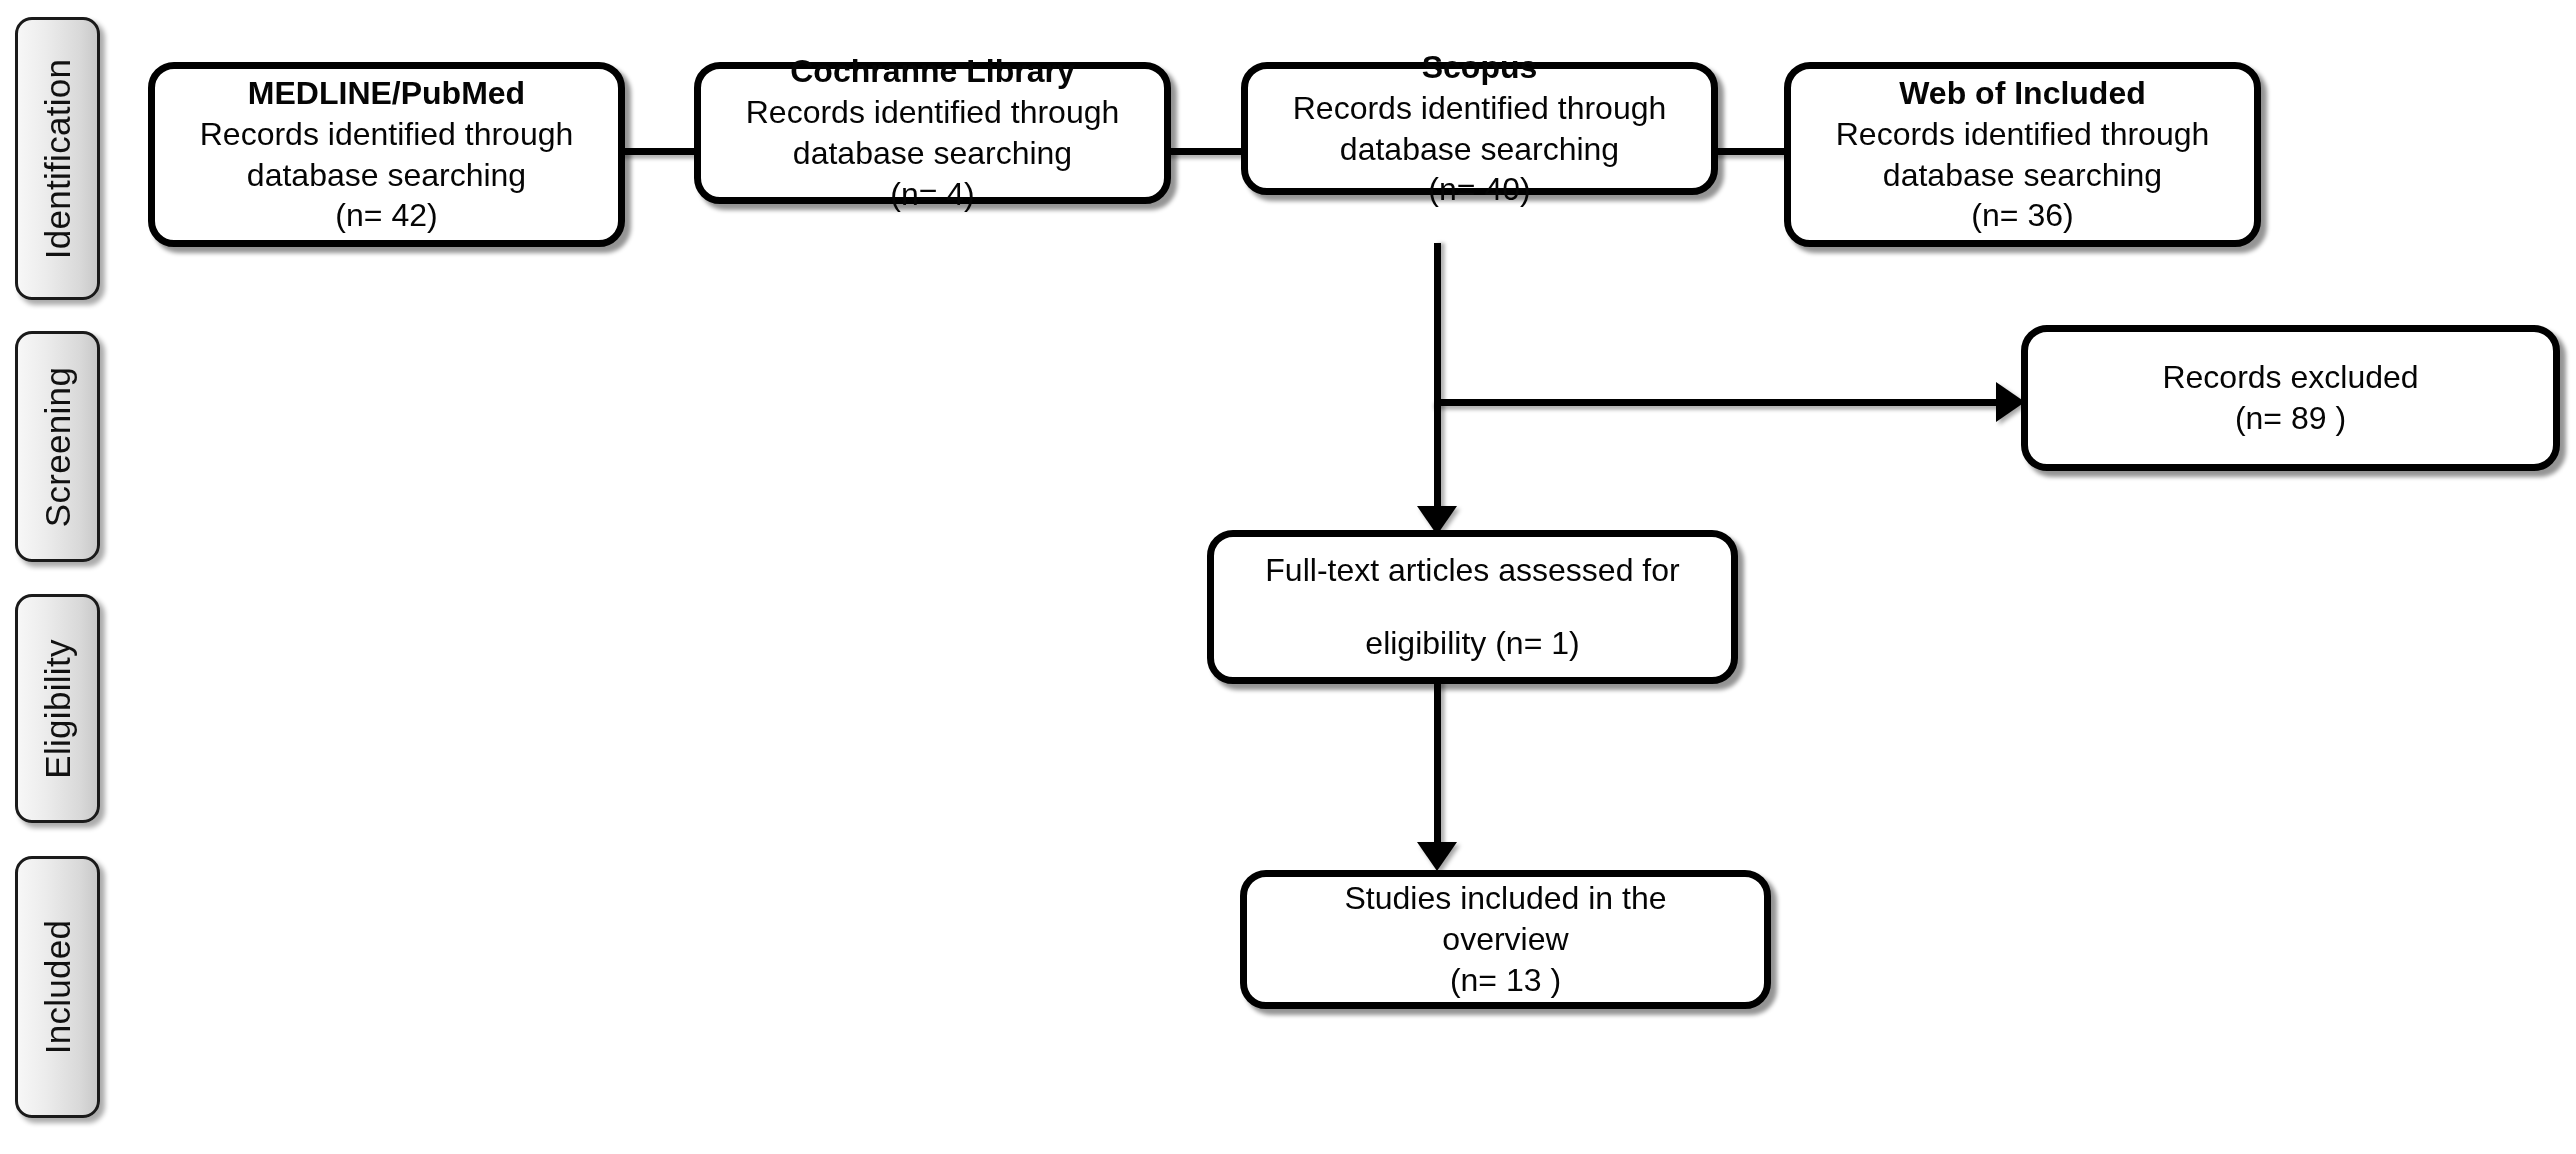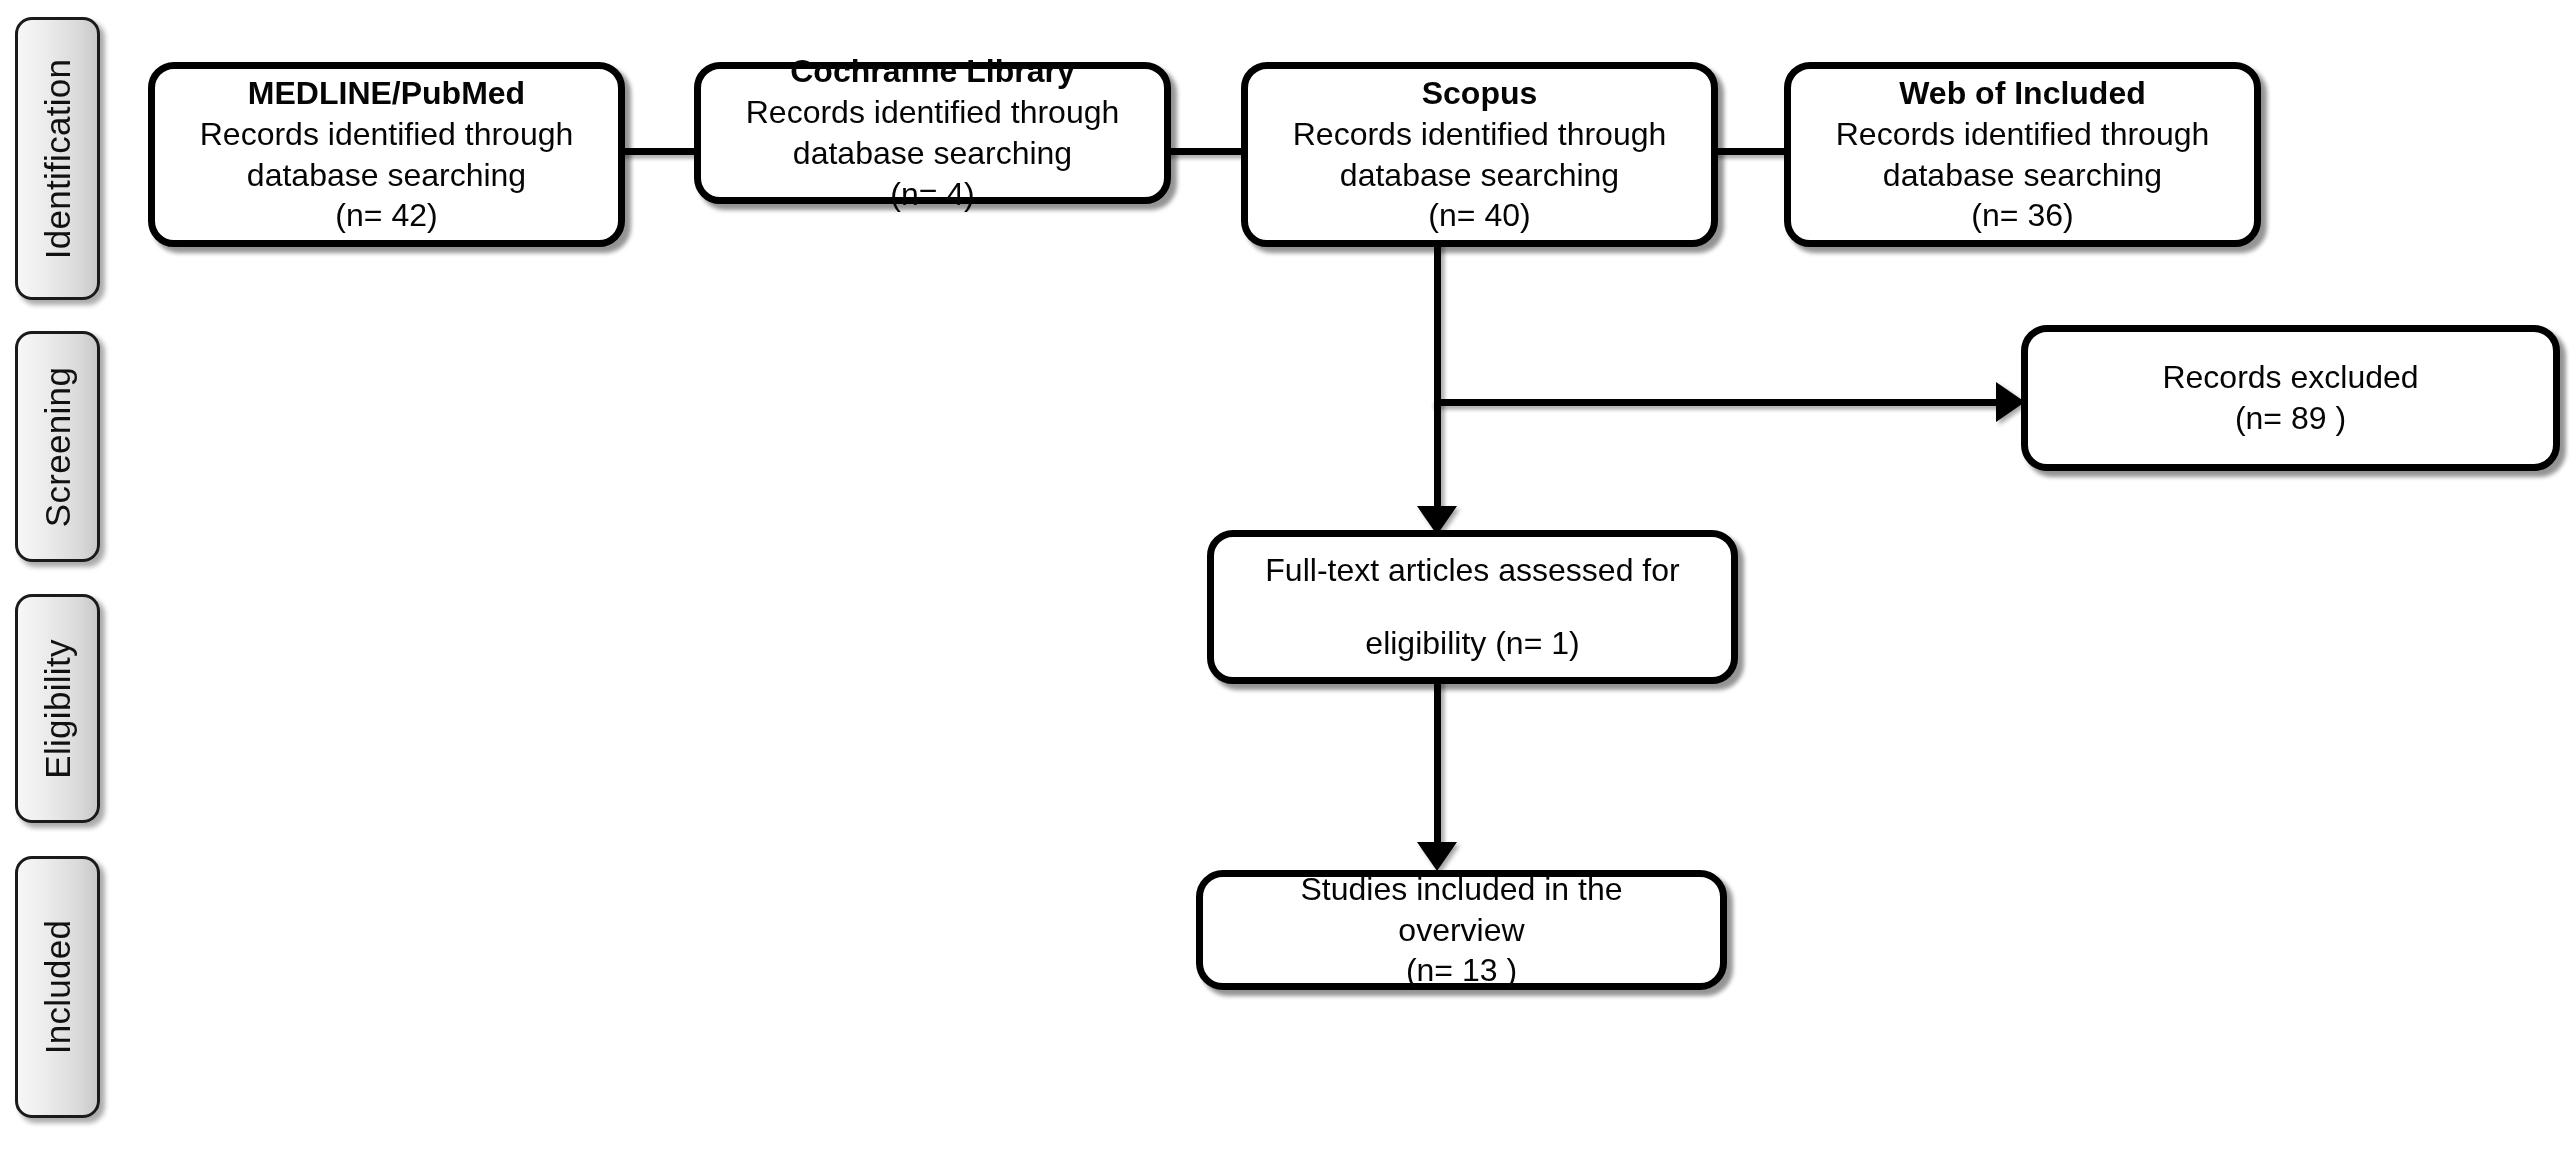--- a/index.html
+++ b/index.html
@@ -130,21 +130,21 @@
     <span class="line">(n= 42)</span>
   </div>
 
   <div class="flow-box" style="left:694px; top:62px; width:477px; height:142px;">
     <span class="line bold">Cochranne Library</span>
     <span class="line">Records identified through</span>
     <span class="line">database searching</span>
     <span class="line">(n= 4)</span>
   </div>
 
-  <div class="flow-box" style="left:1241px; top:62px; width:477px; height:185px;">
+  <div class="flow-box" style="left:1241px; top:62px; width:477px; height:133px;">
     <span class="line bold">Scopus</span>
     <span class="line">Records identified through</span>
     <span class="line">database searching</span>
     <span class="line">(n= 40)</span>
   </div>
 
   <div class="flow-box" style="left:1784px; top:62px; width:477px; height:185px;">
     <span class="line bold">Web of Included</span>
     <span class="line">Records identified through</span>
     <span class="line">database searching</span>
@@ -163,20 +163,20 @@
   </div>
 
   <div class="flow-box" style="left:1207px; top:530px; width:531px; height:154px;gap:32px;">
     <span class="line">Full-text articles assessed for</span>
     <span class="line">eligibility (n= 1)</span>
   </div>
 
   <div class="conn-v" style="left:1434px; top:682px; width:7px; height:166px;"></div>
   <div class="arrow-down" style="left:1417px; top:842px;"></div>
 
-  <div class="flow-box" style="left:1196px; top:870px; width:531px; height:120px;border-radius:27px;">
+  <div class="flow-box" style="left:1240px; top:870px; width:531px; height:139px;">
     <span class="line">Studies included in the</span>
     <span class="line">overview</span>
     <span class="line">(n= 13 )</span>
   </div>
 
 </div>
 
 
 </body></html>

